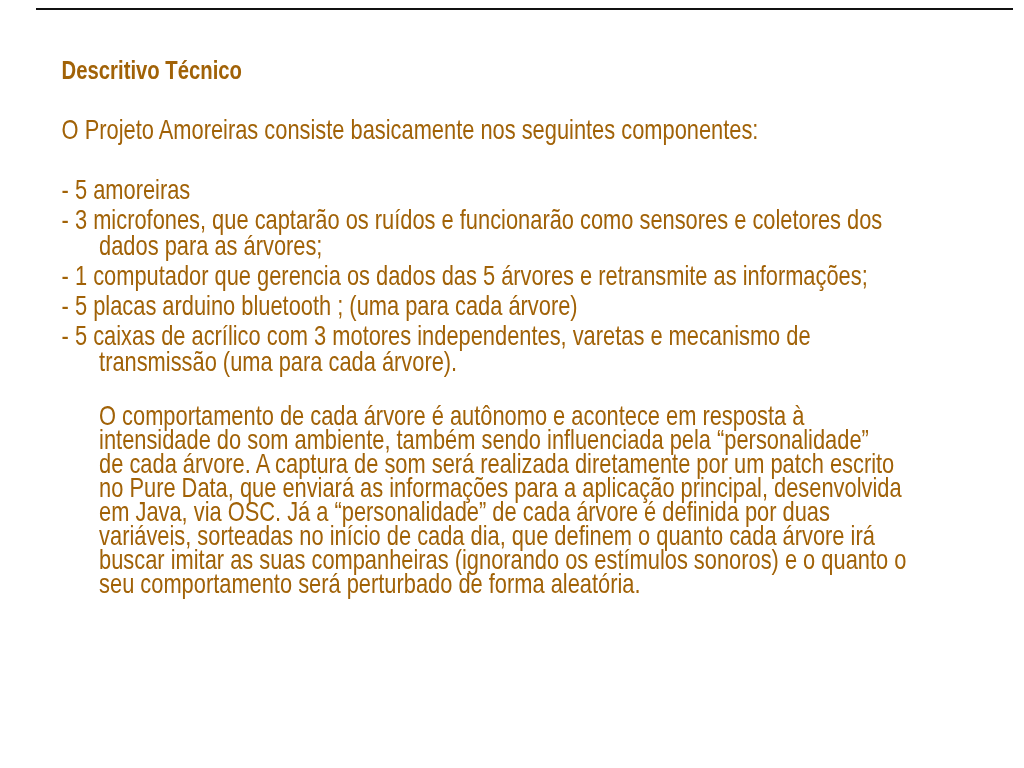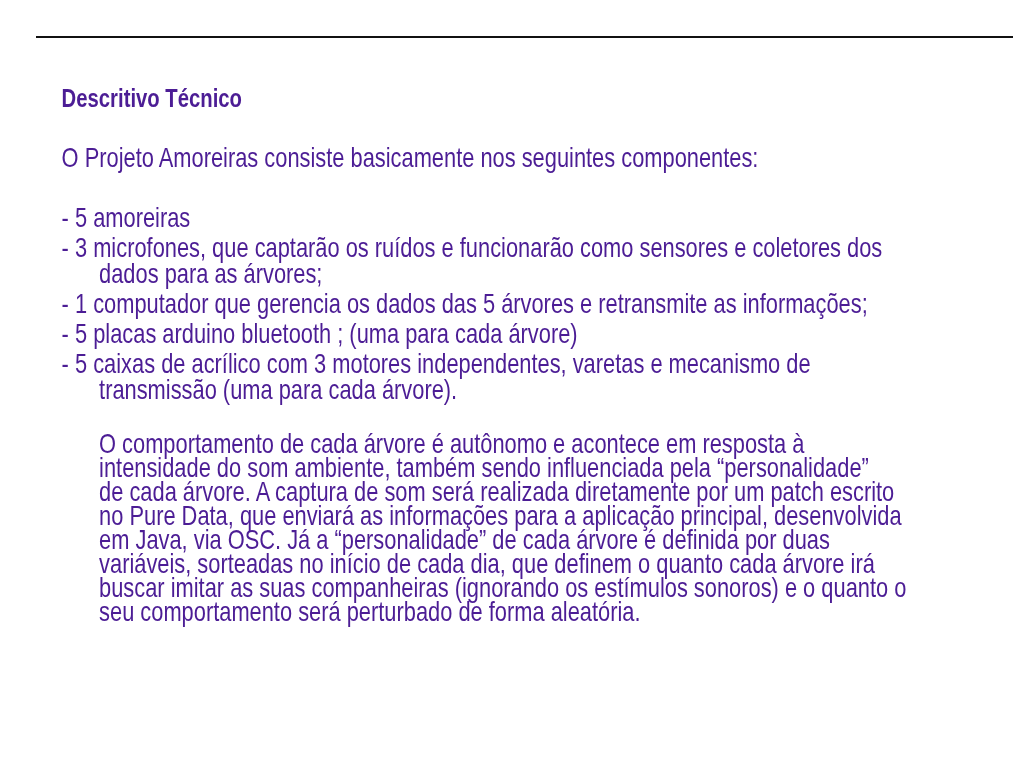--- a/index.html
+++ b/index.html
@@ -7,22 +7,21 @@
     padding: 0;
     background: #ffffff;
   }
   .page {
     position: relative;
     width: 1024px;
     height: 696px;
     background: #ffffff;
     overflow: hidden;
     font-family: "Liberation Sans", "DejaVu Sans", sans-serif;
-    color: #4c1d95;
-    margin-top: 28px;
+    color: #a16207;
   }
   .frame-rule {
     position: absolute;
     left: 36px;
     width: 977px;
     height: 2px;
     background: #111111;
   }
   .frame-rule.top { top: 8px; }
   .frame-rule.bottom { top: 758px; }

